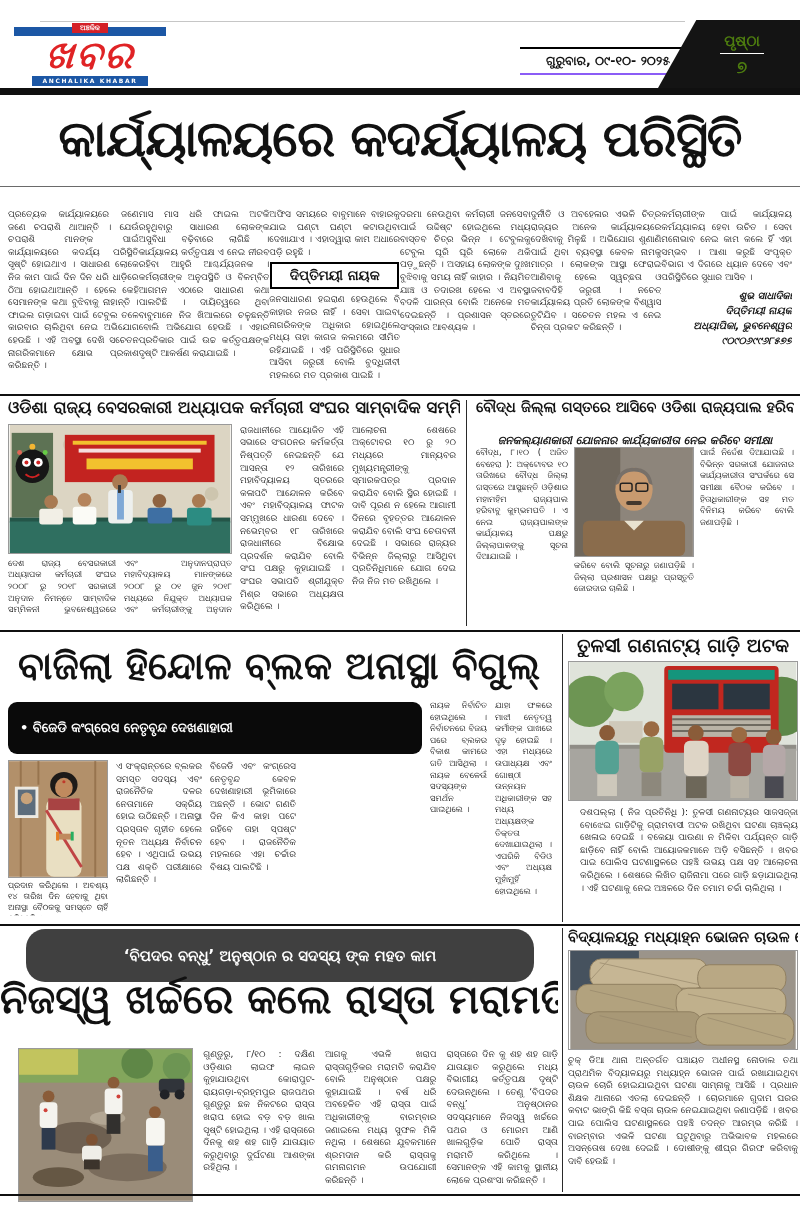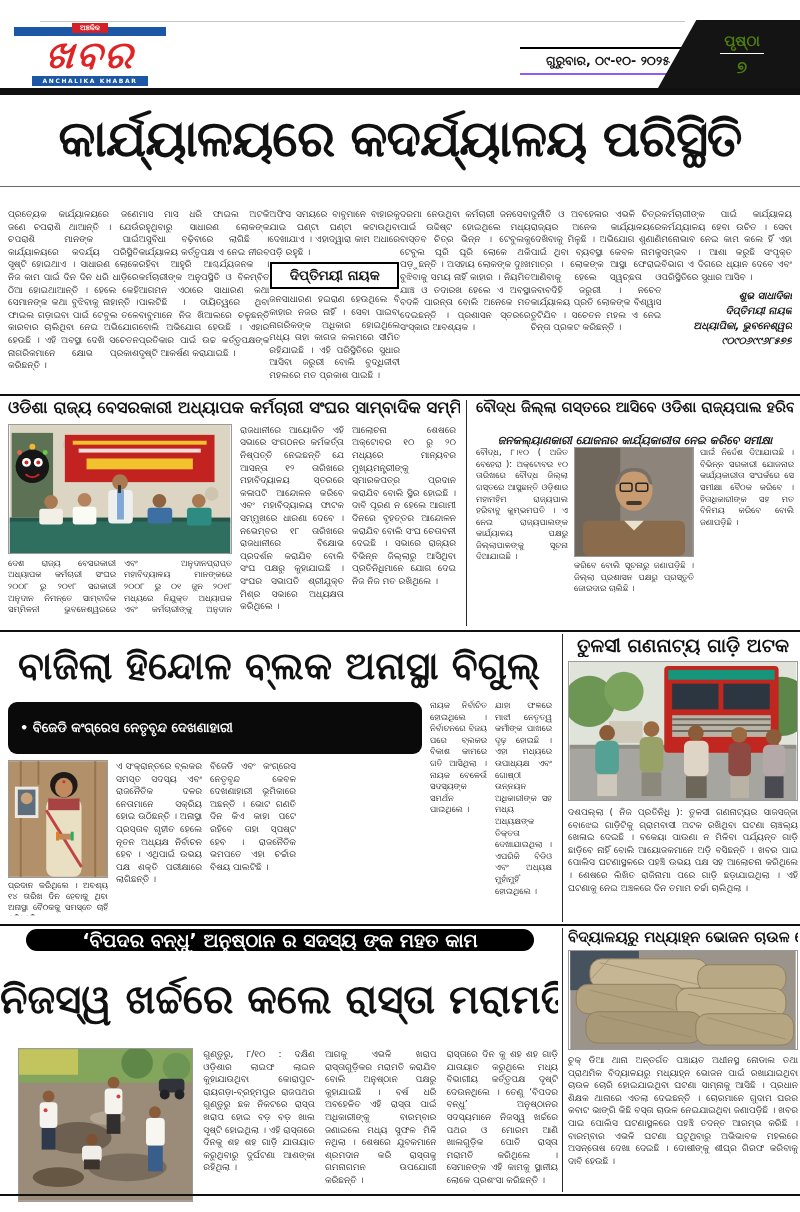--- a/index.html
+++ b/index.html
@@ -74,26 +74,26 @@
   .b3-bullet::before{content:"• ";}
   .b3-narrow{position:absolute;left:430px;top:66px;width:122px;height:222px;display:flex;gap:8px;}
   .b3-ncol{flex:1;overflow:hidden;}
   .b3-row{position:absolute;left:8px;top:126px;width:414px;height:162px;display:flex;gap:8px;}
   .b3-col1{width:116px;height:160px;}
   .b3-photocol{width:100px;}
   .b3-caption{font-size:8.2px;line-height:1.35;height:36px;overflow:hidden;margin-top:2px;text-align:justify;}
   .b3-colx{width:86px;height:160px;}
   .b3-right{position:absolute;left:568px;top:0;width:230px;}
   .b3r-head{font-size:19px;font-weight:800;text-align:center;overflow:hidden;white-space:nowrap;}
-  .b3r-body{margin-top:5px;height:110px;}
+  .b3r-body{margin-top:5px;height:110px;margin-left:12px;}
 
   
   .band4{top:928px;left:0;width:800px;height:268px;}
-  .b4-kick{position:absolute;left:26px;top:1px;width:508px;height:22px;background:#000000;border-radius:19px;
-           color:#fff;font-size:19px;font-weight:800;display:flex;align-items:center;justify-content:center;
+  .b4-kick{position:absolute;left:26px;top:1px;width:508px;height:53px;background:#404040;border-radius:19px;
+           color:#fff;font-size:15px;font-weight:800;display:flex;align-items:center;justify-content:center;
            overflow:hidden;white-space:nowrap;}
   .b4-head{position:absolute;left:0;top:42px;width:558px;height:58px;text-align:center;font-size:40px;
            font-weight:800;line-height:58px;overflow:hidden;white-space:nowrap;}
   .b4-row{position:absolute;left:18px;top:104px;width:540px;height:156px;display:flex;gap:10px;margin-top:16px;}
   .b4-col{width:112px;height:156px;}
   .b4-right{position:absolute;left:568px;top:0;width:230px;}
   .b4r-head{font-size:15px;font-weight:800;text-align:center;overflow:hidden;white-space:nowrap;}
   .b4r-body{margin-top:4px;height:126px;}
   .bottom-rule{top:1194px;}
 
@@ -255,21 +255,21 @@
           <rect x="38" y="38" width="36" height="80" rx="8" fill="#e9dfc2"></rect>
           <rect x="40" y="38" width="32" height="12" fill="#a84343"></rect>
           <path d="M38 50 L74 108" stroke="#c04444" stroke-width="3"></path>
           <rect x="50" y="74" width="14" height="6" fill="#c08a5e"></rect>
           <rect x="48" y="72" width="3" height="9" fill="#e67e22"></rect>
             <rect x="63" y="72" width="3" height="9" fill="#27ae60"></rect>
         </svg>
         <div class="b3-caption">ପ୍ରଦାନ କରିଥିଲେ । ଅବଶ୍ୟ ୧୪ ତାରିଖ ଦିନ ହେବାକୁ ଥିବା ଅନାସ୍ଥା ବୈଠକକୁ ସମସ୍ତେ ଚାହିଁ ରହିଛନ୍ତି ।</div>
       </div>
       <div class="b3-colx body-txt">ଏ ସଂକ୍ରାନ୍ତରେ ବ୍ଲକର ସମସ୍ତ ସଦସ୍ୟ ଏବଂ ରାଜନୈତିକ ଦଳର ନେତାମାନେ ସକ୍ରିୟ ହୋଇ ଉଠିଛନ୍ତି । ଅନାସ୍ଥା ପ୍ରସ୍ତାବ ଗୃହୀତ ହେଲେ ନୂତନ ଅଧ୍ୟକ୍ଷ ନିର୍ବାଚନ ହେବ । ଏଥିପାଇଁ ଉଭୟ ପକ୍ଷ ଶକ୍ତି ପରୀକ୍ଷାରେ ଲାଗିଛନ୍ତି ।</div>
-      <div class="b3-colx body-txt">ବିଜେଡି ଏବଂ କଂଗ୍ରେସ ନେତୃବୃନ୍ଦ କେବଳ ଦେଖଣାହାରୀ ଭୂମିକାରେ ଅଛନ୍ତି । ଭୋଟ ଗଣତି ଦିନ କିଏ କାହା ପଟେ ରହିବେ ତାହା ସ୍ପଷ୍ଟ ହେବ । ରାଜନୈତିକ ଭମପତେ ଏହା ଚର୍ଚ୍ଚାର ବିଷୟ ପାଲଟିଛି ।</div>
+      <div class="b3-colx body-txt">ବିଜେଡି ଏବଂ କଂଗ୍ରେସ ନେତୃବୃନ୍ଦ କେବଳ ଦେଖଣାହାରୀ ଭୂମିକାରେ ଅଛନ୍ତି । ଭୋଟ ଗଣତି ଦିନ କିଏ କାହା ପଟେ ରହିବେ ତାହା ସ୍ପଷ୍ଟ ହେବ । ରାଜନୈତିକ ମହଲରେ ଏହା ଚର୍ଚ୍ଚାର ବିଷୟ ପାଲଟିଛି ।</div>
     </div>
 
     <div class="vdiv" style="left:562px;top:0;height:288px;"></div>
 
     <div class="b3-right">
       <div class="b3r-head">ତୁଳସୀ ଗଣନାଟ୍ୟ ଗାଡ଼ି ଅଟକ</div>
       <svg class="photo" style="margin-top:4px" width="230" height="140" viewBox="0 0 230 140" xmlns="http://www.w3.org/2000/svg">
         <rect width="230" height="140" fill="#dfe3da"></rect>
         <circle cx="20" cy="40" r="26" fill="#6d9553"></circle>
           <circle cx="55" cy="30" r="20" fill="#7ba35e"></circle>

